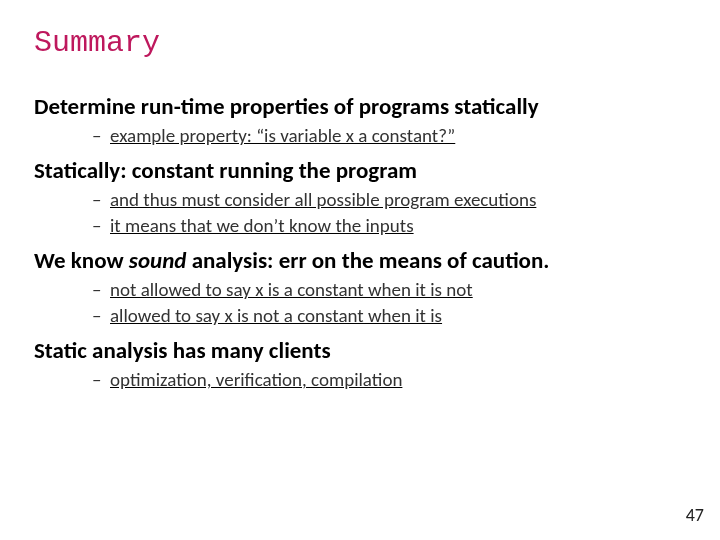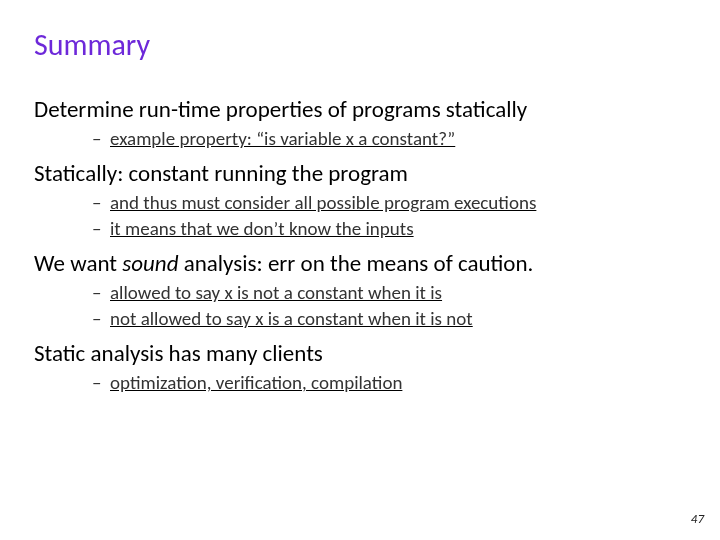--- a/index.html
+++ b/index.html
@@ -7,27 +7,28 @@
   body {
     font-family: "Calibri", "Segoe UI", "Candara", "Optima", sans-serif;
     background: #fff;
     color: #000;
     position: relative;
     padding: 26px 34px 0 34px;
   }
   .title {
     font-size: 30px;
     font-weight: 400;
-    color: #6d28d9;
+    color: #be185d;
     margin-bottom: 32px;
     letter-spacing: 0px;
+    font-family: Liberation Mono, monospace;
   }
   .point {
     font-size: 23px;
-    font-weight: 400;
+    font-weight: 700;
     color: #000;
     line-height: 1.25;
     margin-top: 4px;
     margin-bottom: 2px;
   }
   .point .italic { font-style: italic; }
   .sub-list {
     margin-left: 58px;
     margin-top: 2px;
     margin-bottom: 8px;
@@ -44,45 +45,44 @@
     content: "–";
     position: absolute;
     left: 0;
     top: 0;
     color: #333;
   }
   .page-num {
     position: absolute;
     bottom: 14px;
     right: 16px;
-    font-size: 13px;
+    font-size: 18px;
     color: #222;
-    font-style: italic;
   }
 </style>
 </head>
 <body>
 
 <div class="title">Summary</div>
 
 <div class="point">Determine run-time properties of programs statically</div>
 <div class="sub-list">
   <div class="sub-item">example property: “is variable x a constant?”</div>
 </div>
 
 <div class="point">Statically: constant running the program</div>
 <div class="sub-list">
   <div class="sub-item">and thus must consider all possible program executions</div>
   <div class="sub-item">it means that we don’t know the inputs</div>
 </div>
 
-<div class="point"><span>We want </span><span class="italic">sound</span><span> analysis: err on the means of caution.</span></div>
+<div class="point"><span>We know </span><span class="italic">sound</span><span> analysis: err on the means of caution.</span></div>
 <div class="sub-list">
+  <div class="sub-item">not allowed to say x is a constant when it is not</div>
   <div class="sub-item">allowed to say x is not a constant when it is</div>
-  <div class="sub-item">not allowed to say x is a constant when it is not</div>
 </div>
 
 <div class="point">Static analysis has many clients</div>
 <div class="sub-list">
   <div class="sub-item">optimization, verification, compilation</div>
 </div>
 
 <div class="page-num">47</div>
 
 </body></html>

